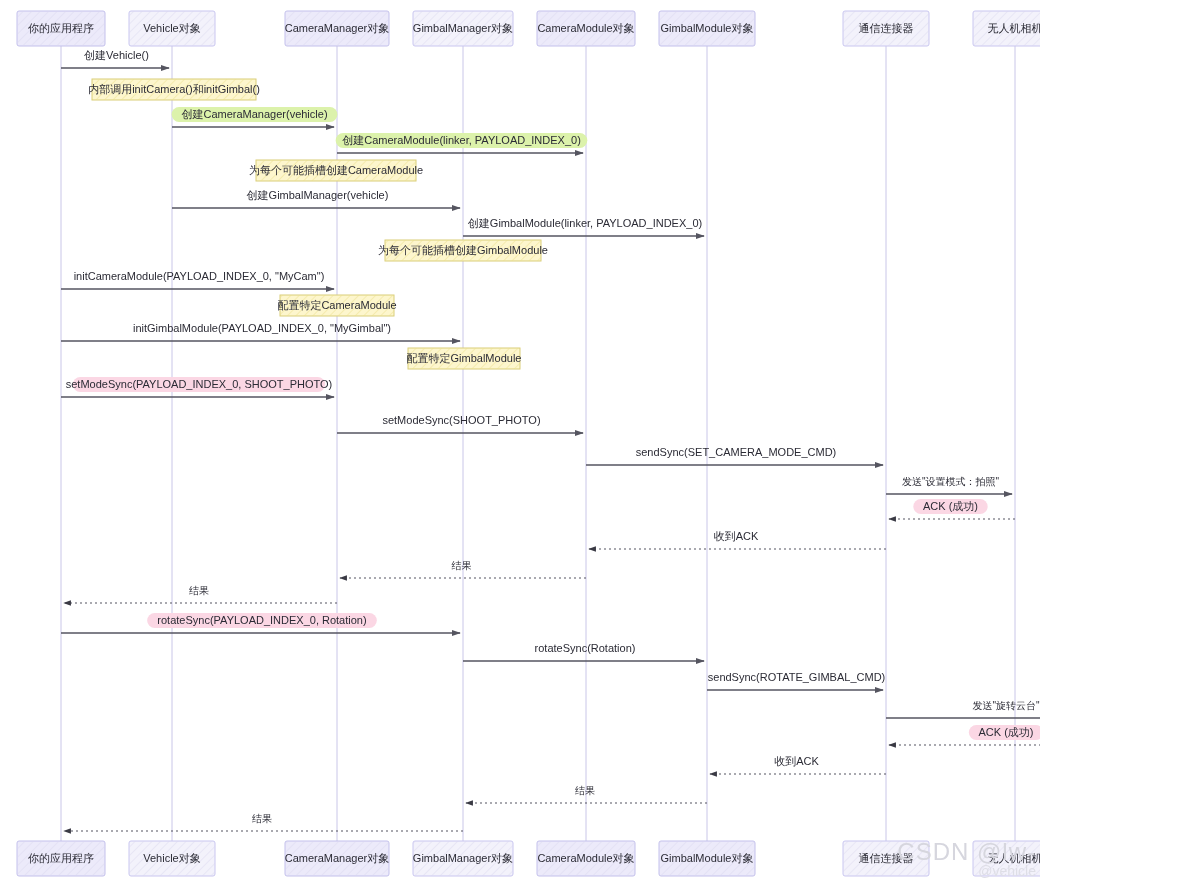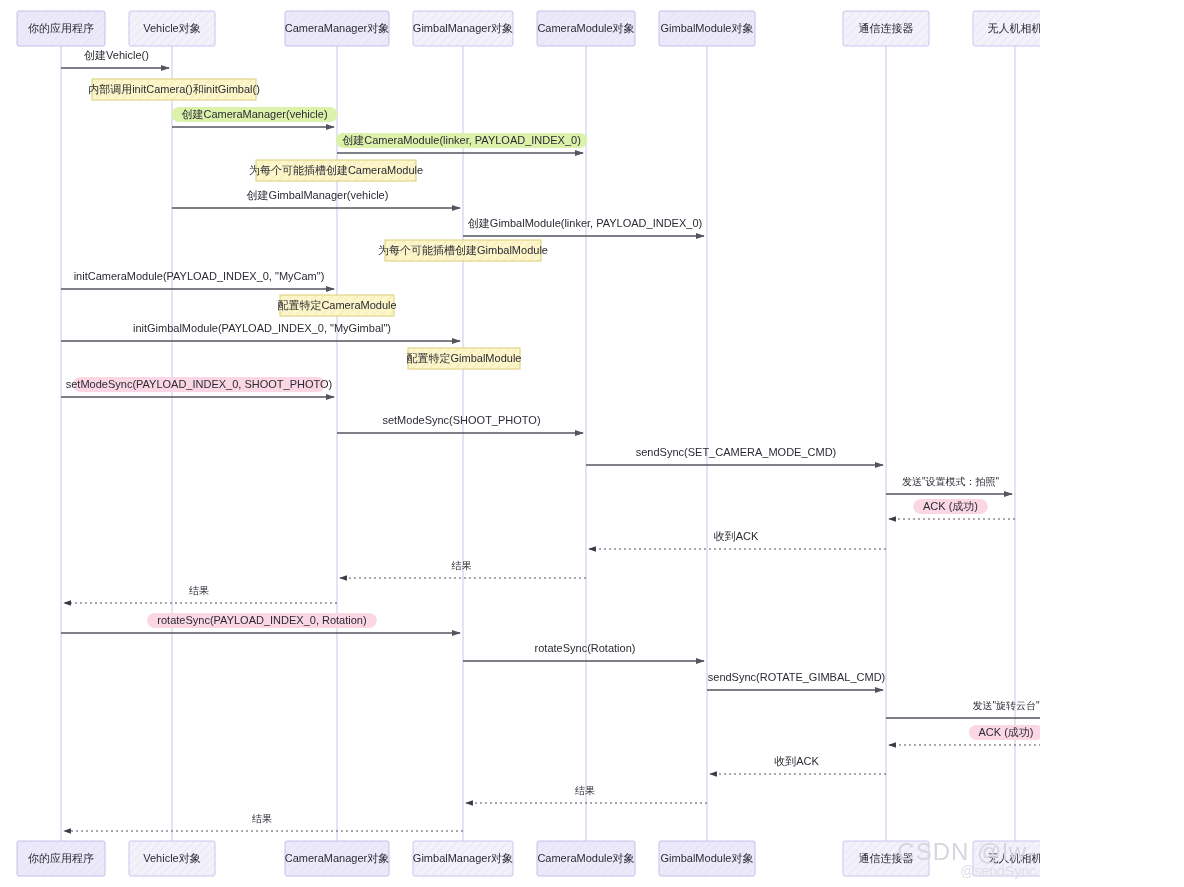--- a/index.html
+++ b/index.html
@@ -362,15 +362,15 @@
         <g>
           <rect x="408" y="348" width="112" height="21" class="note-rect"></rect>
           <rect x="408" y="348" width="112" height="21" class="note-hatch"></rect>
           <text x="464" y="359.5" class="note-label">配置特定GimbalModule</text>
         </g>
       </g>
   </svg>
 
   <div class="watermark">
     <span class="wm-main">CSDN @lw-</span>
-    <span class="wm-sub">@sendSync</span>
+    <span class="wm-sub">@vehicle</span>
   </div>
 </div>
 
 </body></html>

